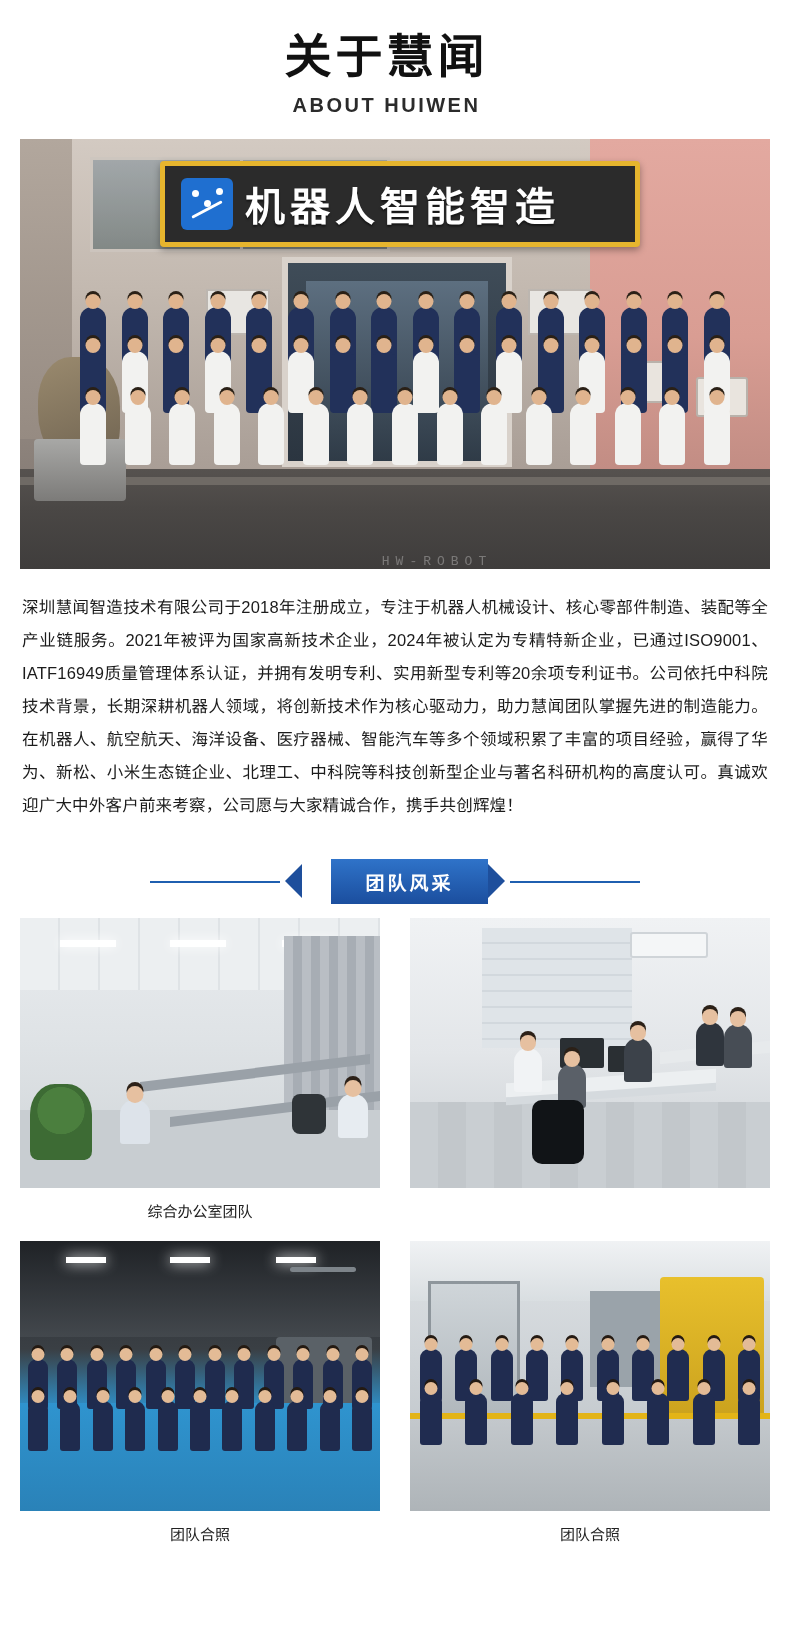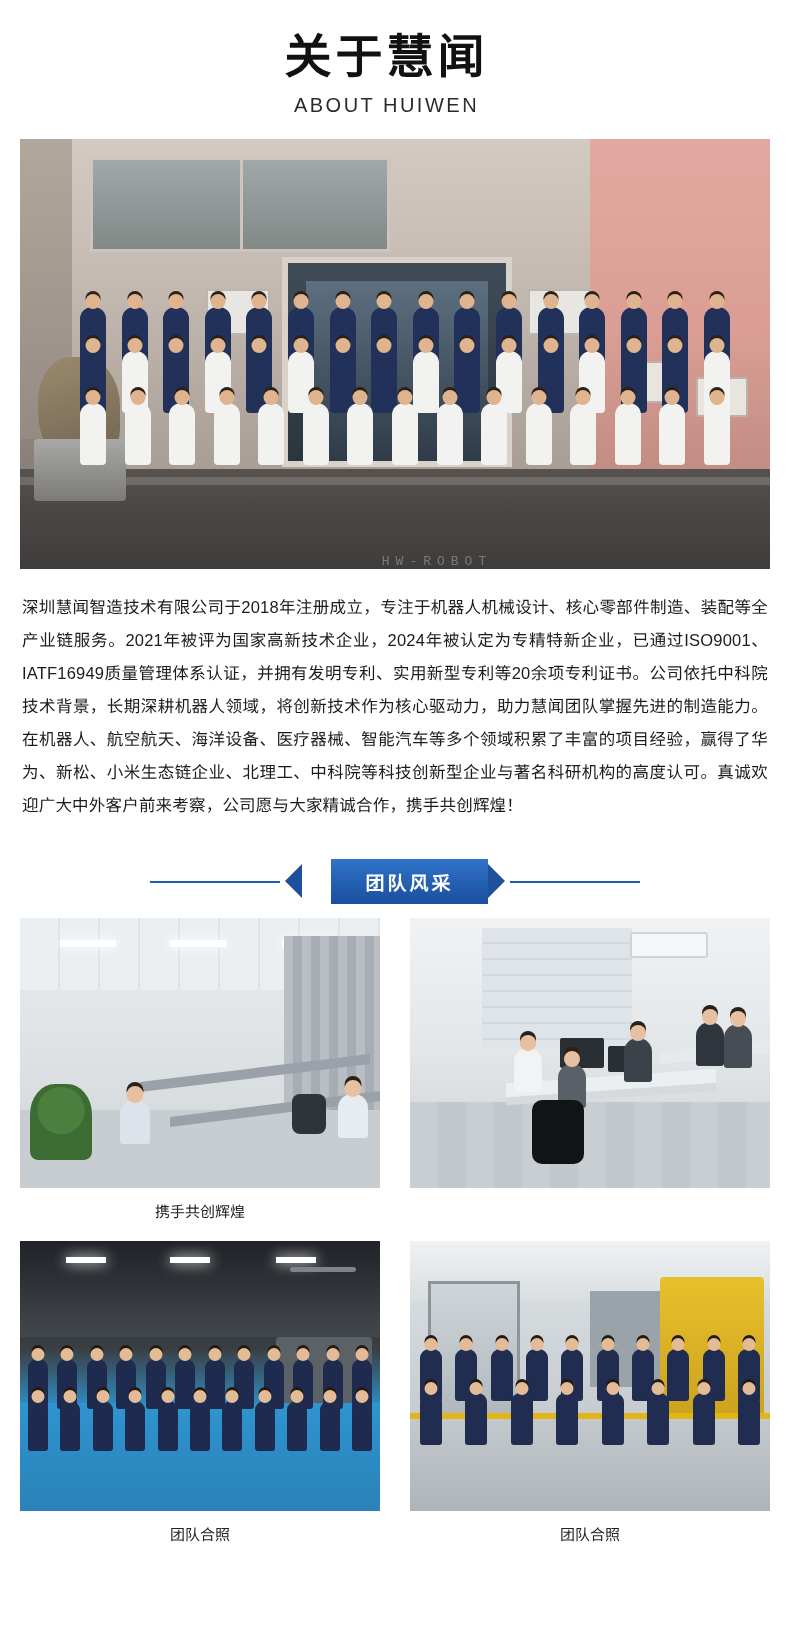--- a/index.html
+++ b/index.html
@@ -24,21 +24,21 @@
     font-weight: bold;
     letter-spacing: 4px;
     color: #111111;
     line-height: 1.15;
   }
   .title-en {
     margin-top: 10px;
     font-size: 20px;
     letter-spacing: 2.5px;
     color: #2b2b2b;
-    font-weight: normal;
+    font-weight: bold;
   }
 
   
   .hero-wrap { padding: 8px 20px 0 20px; }
   .hero {
     position: relative;
     width: 750px;
     height: 430px;
     overflow: hidden;
     background: #6e6a66;
@@ -306,20 +306,24 @@
   <div class="hero-wrap">
     <div class="hero">
       <div class="sky"></div>
       <div class="pink-left"></div>
       <div class="wall"></div>
       <div class="pink-right"></div>
       <div class="window-band"></div>
       <div class="ac1"></div>
       <div class="ac2"></div>
 
+      <div class="sign">
+        <div class="sign-logo"></div>
+        <div class="sign-text">机器人智能智造</div>
+      </div>
 
       <div class="entrance">
         <div class="glass"></div>
       </div>
       <div class="posterL"></div>
       <div class="posterR"></div>
 
       <div class="rock"></div>
       <div class="ground"></div>
       <div class="curb"></div>
@@ -405,21 +409,21 @@
         <div class="light" style="left:262px"></div>
         <div class="curtain"></div>
         <div class="floor"></div>
         <div class="deskline d1"></div>
         <div class="deskline d2"></div>
         <div class="chair c1"></div>
         <div class="pers pa"></div>
         <div class="pers pb"></div>
         <div class="plant"></div>
       </div>
-      <div class="caption">携手共创辉煌</div>
+      <div class="caption">综合办公室团队</div>
     </div>
 
     <div class="cell">
       <div class="photo ph-office2">
         <div class="wallpane"></div>
         <div class="ac"></div>
         <div class="floor"></div>
         <div class="table2"></div>
         <div class="table"></div>
         <div class="mon m1"></div>

